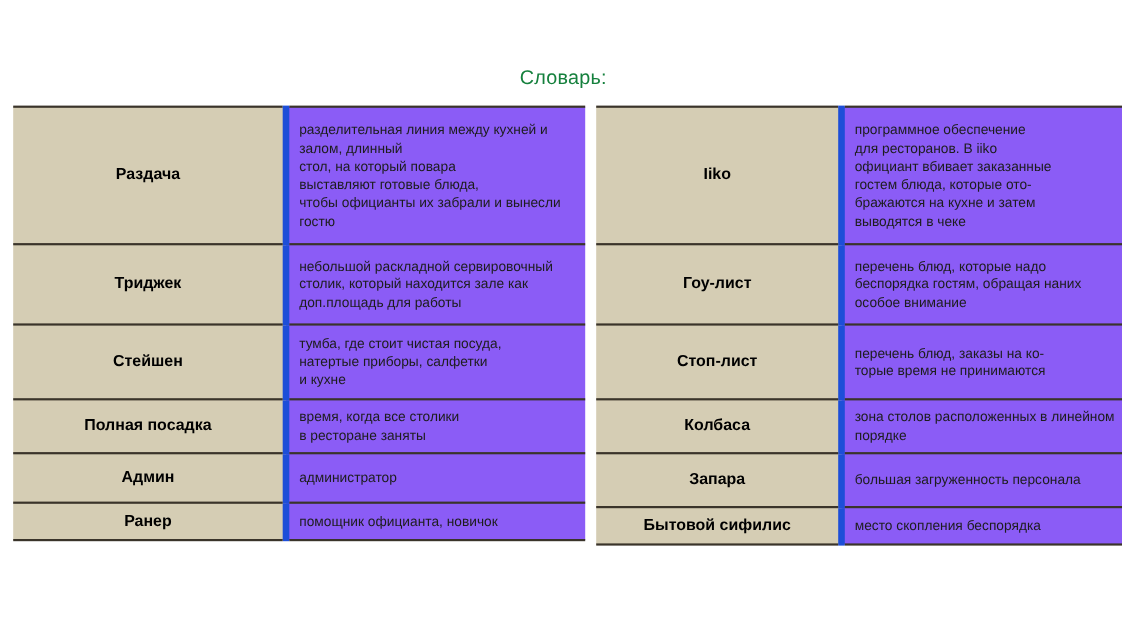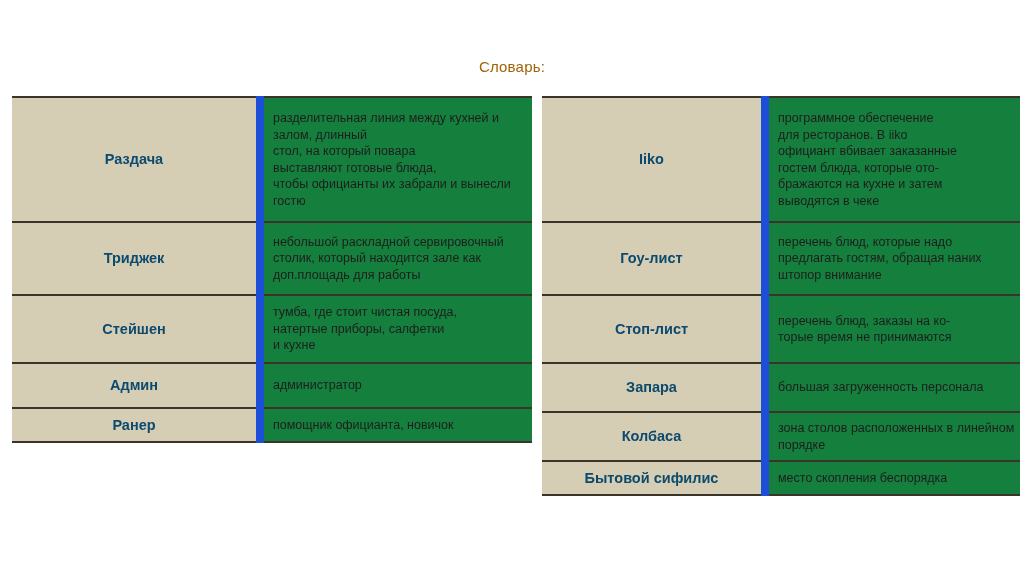--- a/index.html
+++ b/index.html
@@ -17,24 +17,24 @@
     position: relative;
   }
 
   
   .page-title {
     position: absolute;
     left: 0;
     top: 48px;
     width: 1024px;
     text-align: center;
-    font-size: 15px;
+    font-size: 18px;
     font-weight: 400;
     letter-spacing: 0.2px;
-    color: #a16207;
+    color: #15803d;
     line-height: 1.2;
   }
 
   
   .tables {
     position: absolute;
     left: 0;
     top: 96px;
     width: 1024px;
   }
@@ -68,28 +68,28 @@
   table.glossary tr:last-child {
     border-bottom: none;
   }
 
   td.term {
     background: #d5cdb4;
     text-align: center;
     vertical-align: middle;
     font-weight: bold;
     font-size: 14.5px;
-    color: #0c4a6e;
+    color: #000000;
     padding: 4px 6px;
-    border-right: 8px solid #1d4ed8;
+    border-right: 6px solid #1d4ed8;
     line-height: 1.25;
   }
 
   td.def {
-    background: #15803d;
+    background: #8b5cf6;
     text-align: left;
     vertical-align: middle;
     font-size: 12.5px;
     color: #1d1d1d;
     padding: 5px 4px 5px 9px;
     line-height: 1.32;
     white-space: pre-line;
   }
 
   
@@ -125,20 +125,25 @@
       <tr data-row="1">
         <td class="term">Триджек</td>
         <td class="def">небольшой раскладной сервировочный столик, который находится  зале как доп.площадь для работы</td>
       </tr>
       <tr data-row="2">
         <td class="term">Стейшен</td>
         <td class="def">тумба, где стоит чистая посуда,
 натертые приборы, салфетки
 и кухне</td>
       </tr>
+      <tr data-row="4">
+        <td class="term">Полная посадка</td>
+        <td class="def">время, когда все столики
+в ресторане заняты</td>
+      </tr>
       <tr data-row="6">
         <td class="term">Админ</td>
         <td class="def">администратор</td>
       </tr>
       <tr data-row="7">
         <td class="term">Ранер</td>
         <td class="def">помощник официанта, новичок</td>
       </tr>
     </tbody>
   </table>
@@ -153,34 +158,34 @@
         <td class="term">Iiko</td>
         <td class="def">программное обеспечение
 для ресторанов. В iiko
 официант вбивает заказанные
 гостем блюда, которые ото-
 бражаются на кухне и затем
 выводятся в чеке</td>
       </tr>
       <tr data-row="1">
         <td class="term">Гоу-лист</td>
-        <td class="def">перечень блюд, которые надо предлагать гостям, обращая наних штопор внимание</td>
+        <td class="def">перечень блюд, которые надо беспорядка гостям, обращая наних особое внимание</td>
       </tr>
       <tr data-row="2">
         <td class="term">Стоп-лист</td>
         <td class="def">перечень блюд, заказы на ко-
 торые время не принимаются</td>
       </tr>
+      <tr data-row="4">
+        <td class="term">Колбаса</td>
+        <td class="def">зона столов расположенных в линейном порядке</td>
+      </tr>
       <tr data-row="5">
         <td class="term">Запара</td>
         <td class="def">большая загруженность персонала</td>
-      </tr>
-      <tr data-row="4">
-        <td class="term">Колбаса</td>
-        <td class="def">зона столов расположенных в линейном порядке</td>
       </tr>
       <tr data-row="7">
         <td class="term">Бытовой сифилис</td>
         <td class="def">место скопления беспорядка</td>
       </tr>
     </tbody>
   </table>
 
 </div>
 

